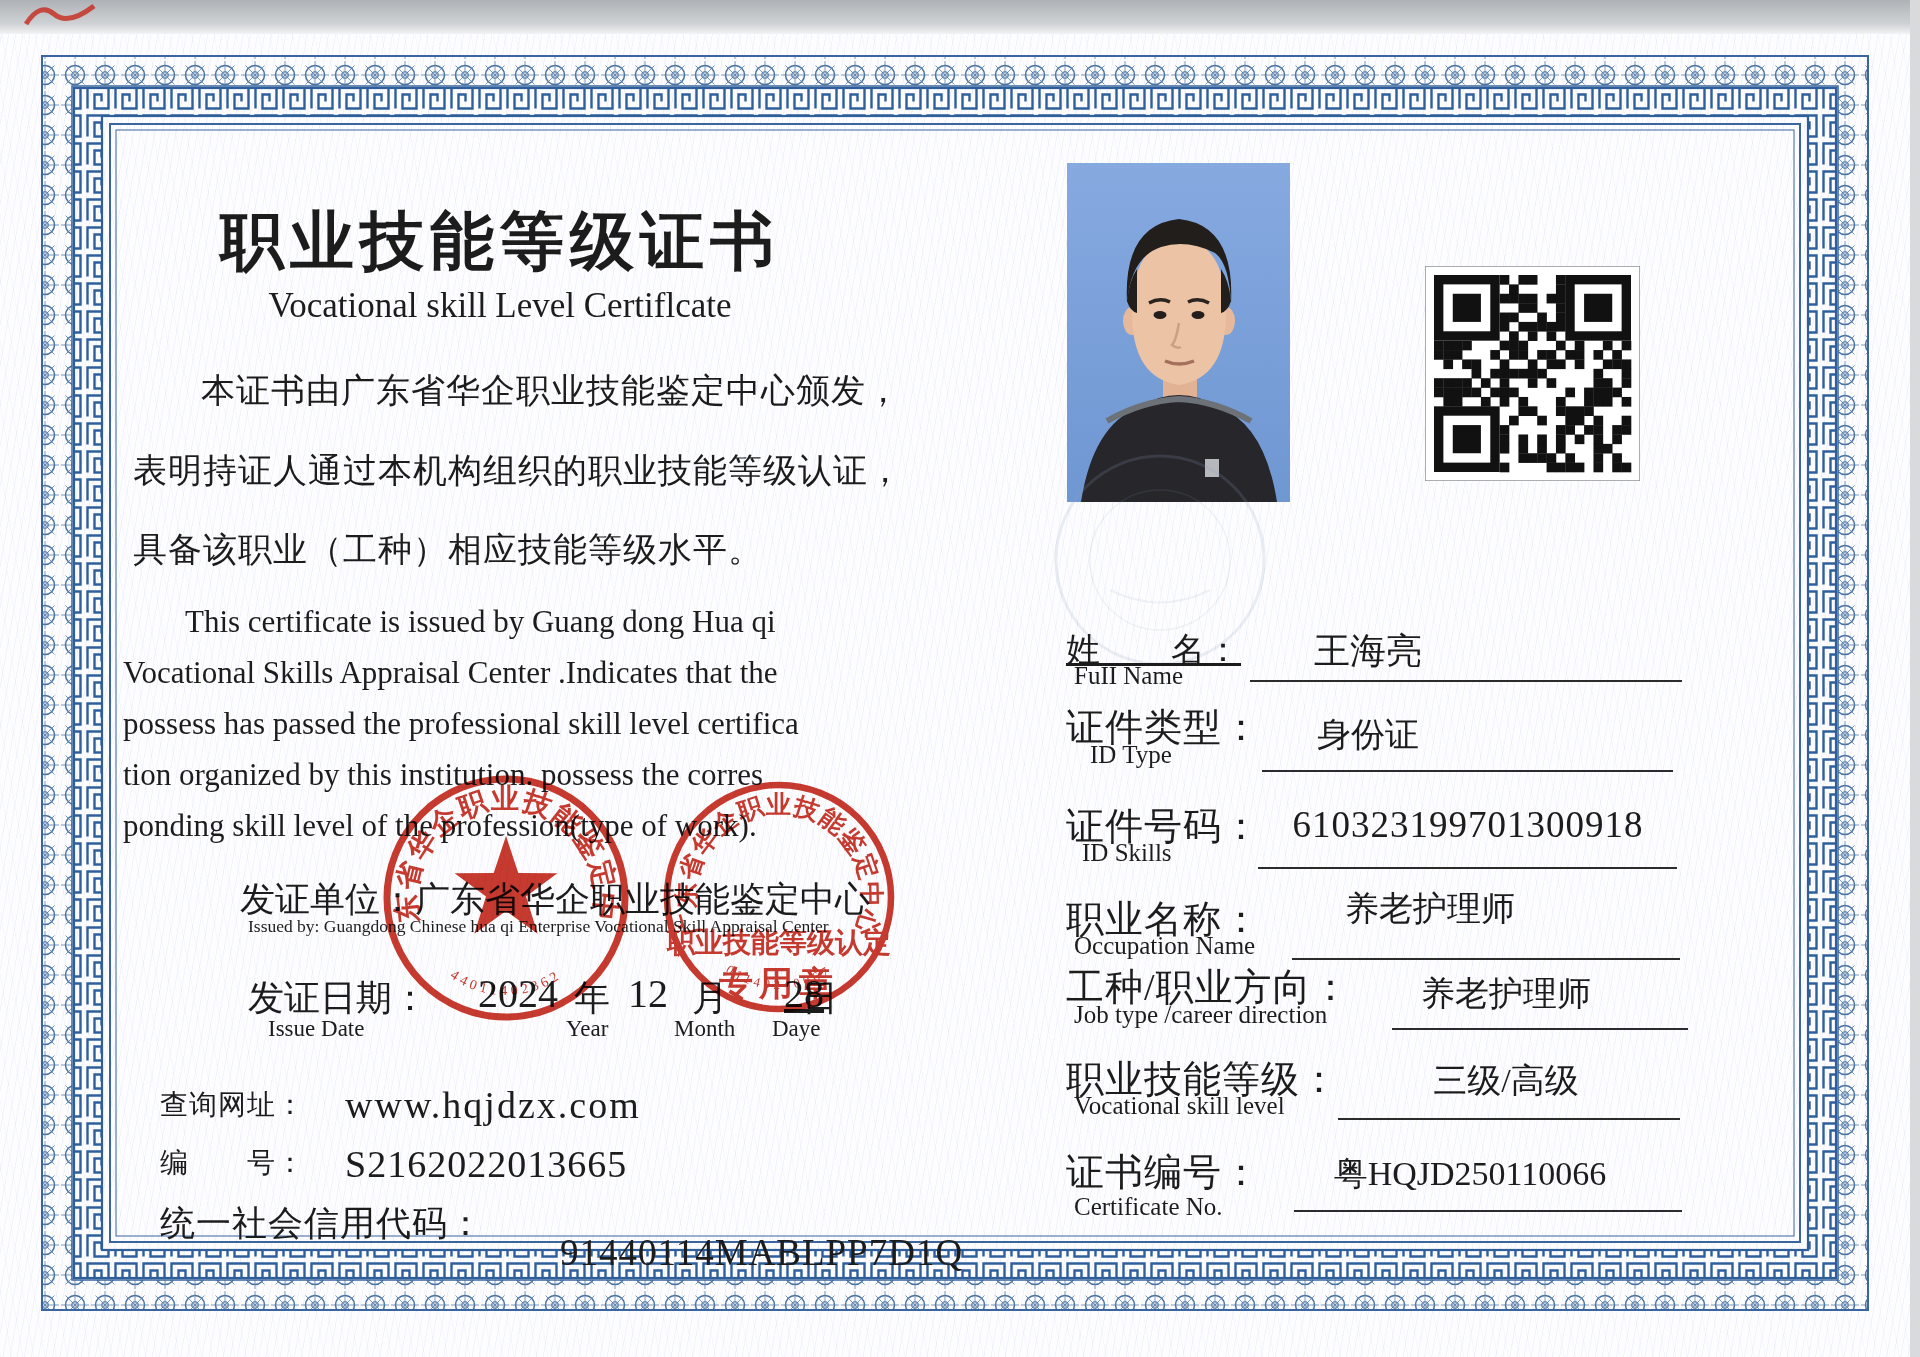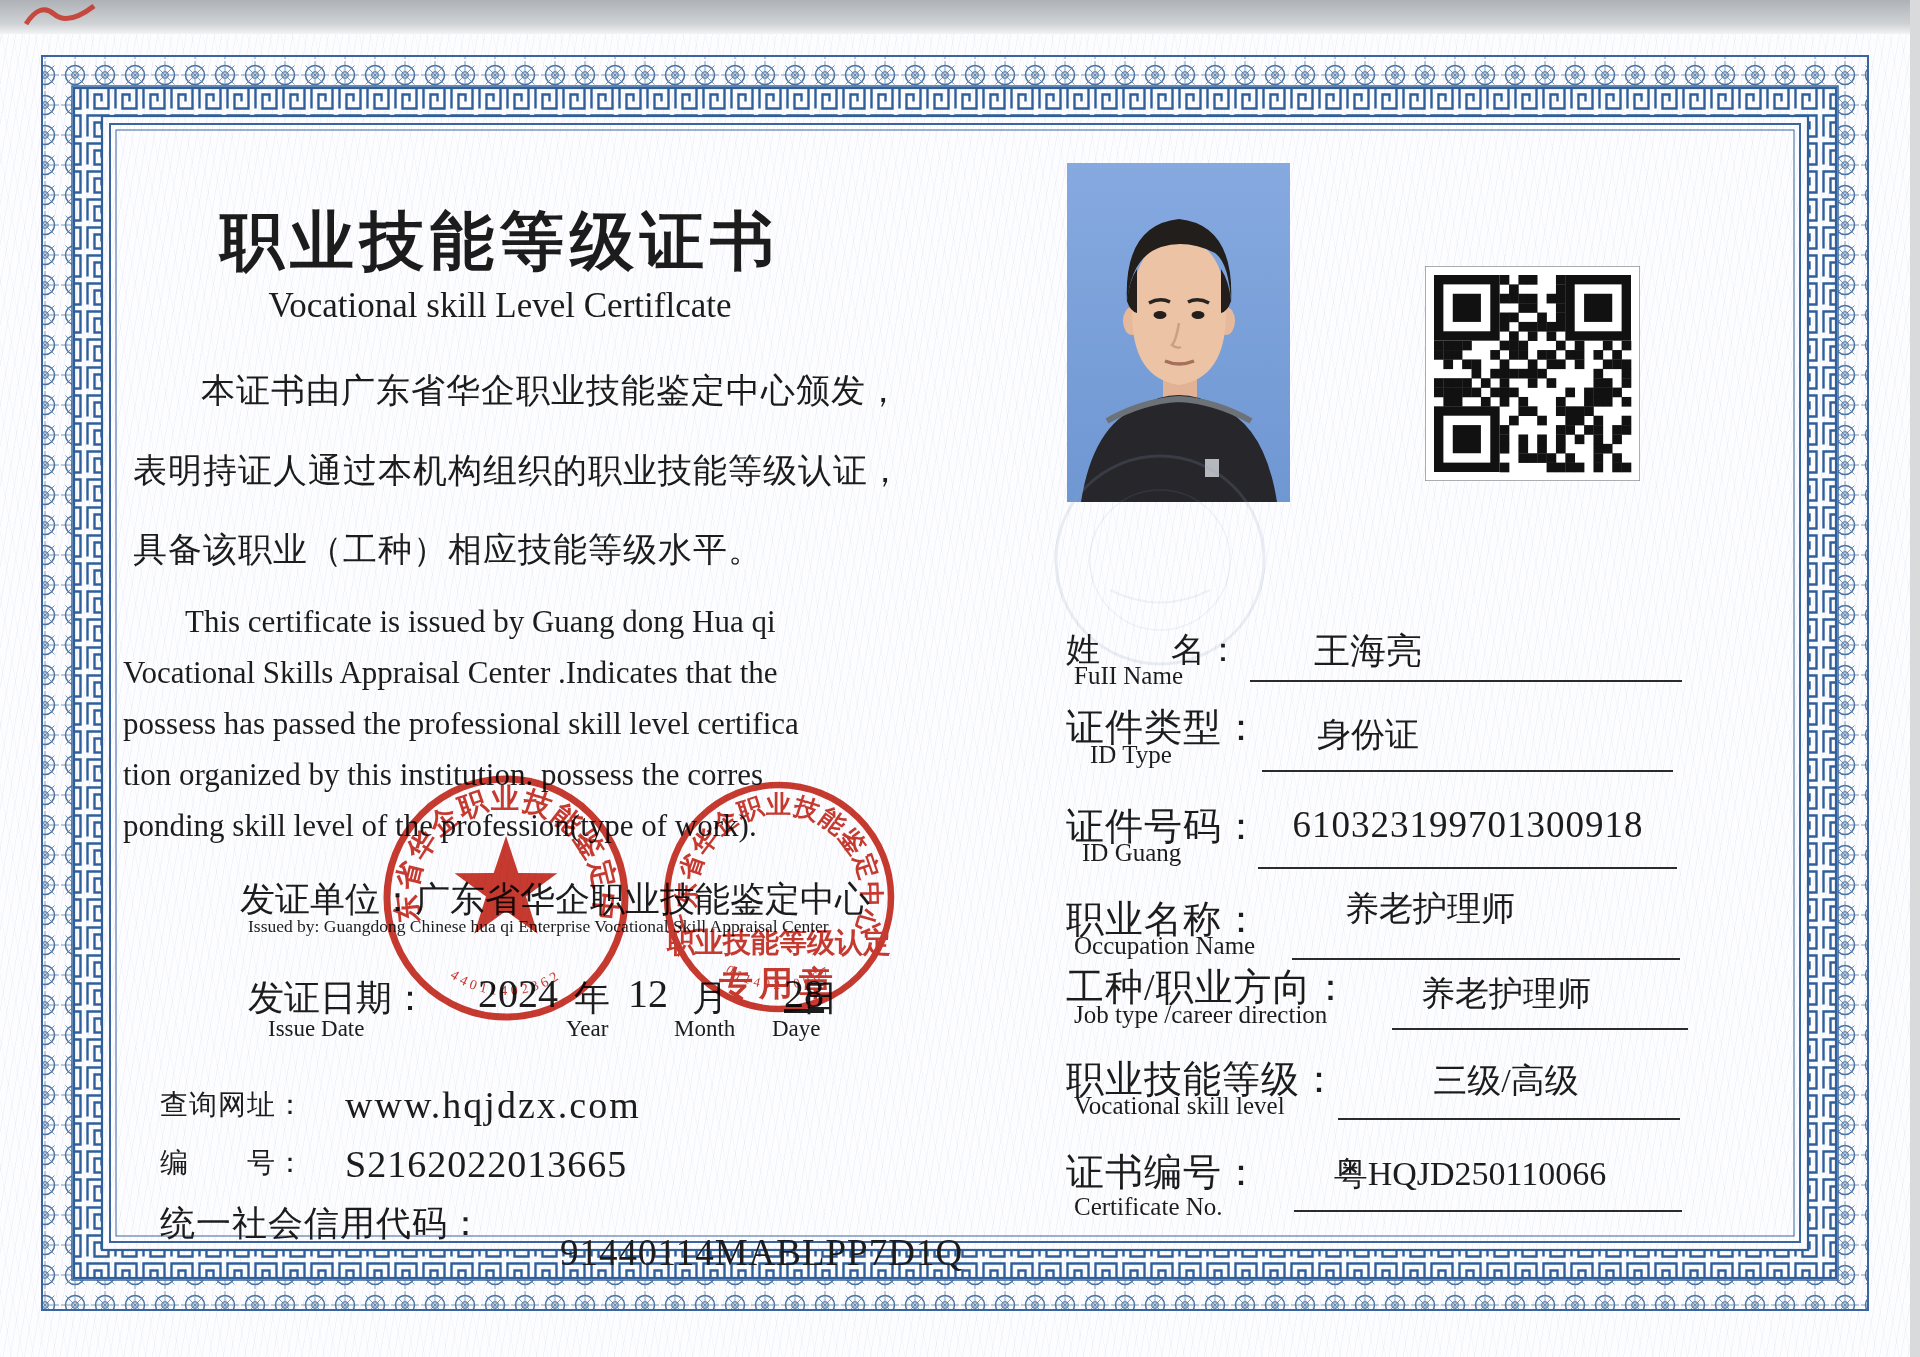--- a/index.html
+++ b/index.html
@@ -292,32 +292,32 @@
       <rect x="196.61904761904762" y="196.61904761904762" width="9.680952380952382" height="9.680952380952382"></rect>
     </g>
 </svg>
 
 <svg class="abs" style="left:1040px;top:440px;" width="240" height="240" viewBox="0 0 240 240">
   <circle cx="120" cy="120" r="104" fill="none" stroke="#8fa0ba" stroke-width="3" opacity="0.18"></circle>
   <circle cx="120" cy="120" r="70" fill="none" stroke="#8fa0ba" stroke-width="1.5" opacity="0.13"></circle>
   <path d="M70,150 Q120,175 170,150" fill="none" stroke="#8fa0ba" stroke-width="2" opacity="0.13"></path>
 </svg>
 
-<div class="abs fld-label" style="left:1066px;top:627px;font-size:34px;">姓　　名：</div>
+<div class="abs fld-label" style="left:1066px;top:627px;font-size:34px;text-decoration:underline;">姓　　名：</div>
 <div class="abs fld-en" style="left:1074px;top:662px;">FuII Name</div>
 <div class="abs fld-value" style="left:1118px;top:627px;font-size:36px;">王海亮</div>
 <div class="abs uline" style="left:1250px;top:680px;width:432px;"></div>
 
 <div class="abs fld-label" style="left:1066px;top:702px;">证件类型：</div>
 <div class="abs fld-en" style="left:1090px;top:741px;">ID Type</div>
 <div class="abs fld-value" style="left:1118px;top:712px;">身份证</div>
 <div class="abs uline" style="left:1262px;top:770px;width:411px;"></div>
 
 <div class="abs fld-label" style="left:1066px;top:801px;">证件号码：</div>
-<div class="abs fld-en" style="left:1082px;top:839px;">ID Guang</div>
+<div class="abs fld-en" style="left:1082px;top:839px;">ID Skills</div>
 <div class="abs fld-value" style="left:1218px;top:803px;font-size:37px;letter-spacing:1px;">610323199701300918</div>
 <div class="abs uline" style="left:1258px;top:867px;width:419px;"></div>
 
 <div class="abs fld-label" style="left:1066px;top:894px;">职业名称：</div>
 <div class="abs fld-en" style="left:1074px;top:932px;">Occupation Name</div>
 <div class="abs fld-value" style="left:1180px;top:886px;">养老护理师</div>
 <div class="abs uline" style="left:1292px;top:958px;width:388px;"></div>
 
 <div class="abs fld-label" style="left:1066px;top:962px;">工种/职业方向：</div>
 <div class="abs fld-en" style="left:1074px;top:1001px;">Job type /career direction</div>

